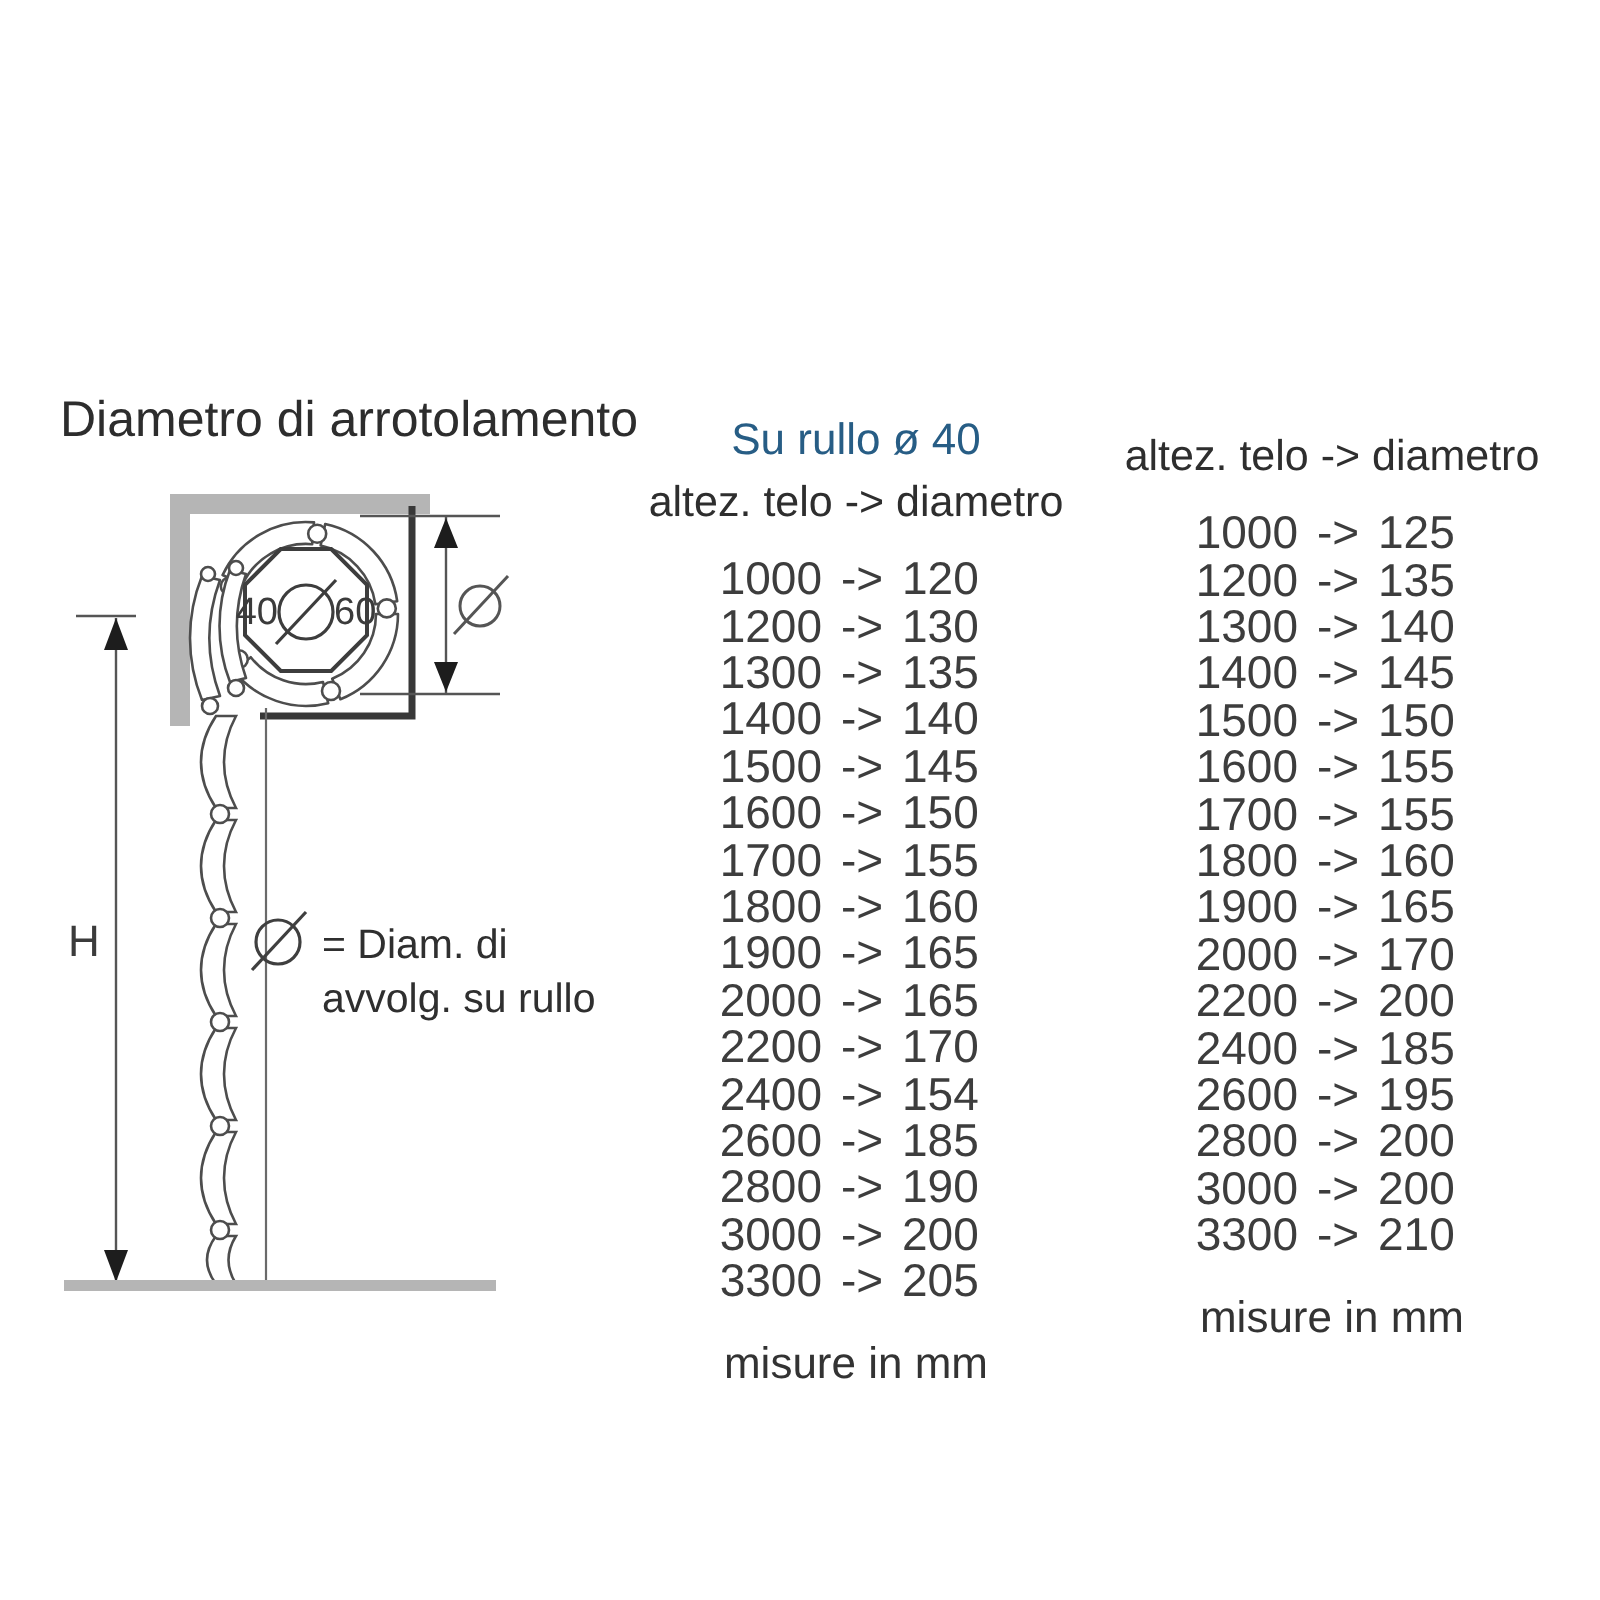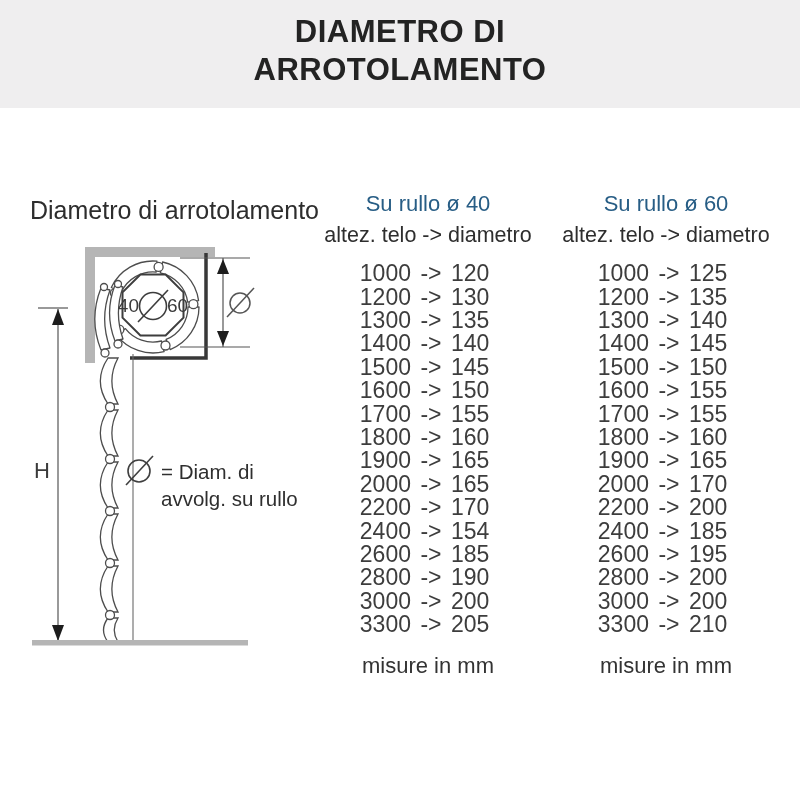--- a/index.html
+++ b/index.html
@@ -11,44 +11,40 @@
   .hdr{position:absolute;left:0;top:0;width:800px;height:108px;background:#efeeef;}
   .hdr h1{margin:0;padding-top:13px;text-align:center;font-size:31px;line-height:38px;
           font-weight:700;color:#232323;letter-spacing:.5px;}
 
   
   .diag-title{position:absolute;left:30px;top:196px;margin:0;font-size:25px;
               font-weight:500;color:#2d2d2d;white-space:nowrap;}
   .diag-svg{position:absolute;left:10px;top:228px;}
 
   
-  .tblcol{position:absolute;top:192px;text-align:center;}
+  .tblcol{position:absolute;top:208px;text-align:center;}
   .tbl-40{left:318px;width:220px;}
   .tbl-60{left:552px;width:228px;}
   .tbl-title{margin:0;font-size:22px;line-height:23px;font-weight:500;color:#275d85;}
   .tbl-sub{margin:9px 0 0 0;font-size:21.5px;line-height:23px;font-weight:500;color:#2e2e2e;}
   .rows{margin-top:15px;}
   .row{height:23.4px;display:flex;justify-content:center;align-items:center;
        font-size:23px;color:#3d3d3d;}
   .row .c1{width:62px;text-align:right;}
   .row .c2{width:40px;text-align:center;}
   .row .c3{width:56px;text-align:left;}
   .tbl-foot{margin-top:17px;font-size:22px;color:#333;}
 
   svg text{font-family:"Liberation Sans","DejaVu Sans",sans-serif;}
 </style>
 </head>
 <body>
 
 <div class="page">
 
-  <header class="hdr">
-    <h1><span>DIAMETRO DI</span><br>
-      <span>ARROTOLAMENTO</span></h1>
-  </header>
 
   <h2 class="diag-title">Diametro di arrotolamento</h2>
 
   <svg class="diag-svg" width="300" height="435" viewBox="0 0 300 435">
 
     <g>
       <rect x="75" y="19" width="130" height="10" fill="#b5b5b5"></rect>
       <rect x="75" y="19" width="10" height="116" fill="#b5b5b5"></rect>
     </g>
 
@@ -210,21 +206,20 @@
         <div class="row">
           <span class="c1">3300</span>
           <span class="c2">-&gt;</span>
           <span class="c3">205</span>
         </div>
       </div>
     <div class="tbl-foot">misure in mm</div>
   </section>
 
   <section class="tblcol tbl-60">
-    <h3 class="tbl-title">Su rullo ø 60</h3>
     <div class="tbl-sub">altez. telo -&gt; diametro</div>
     <div class="rows">
         <div class="row">
           <span class="c1">1000</span>
           <span class="c2">-&gt;</span>
           <span class="c3">125</span>
         </div>
         <div class="row">
           <span class="c1">1200</span>
           <span class="c2">-&gt;</span>

